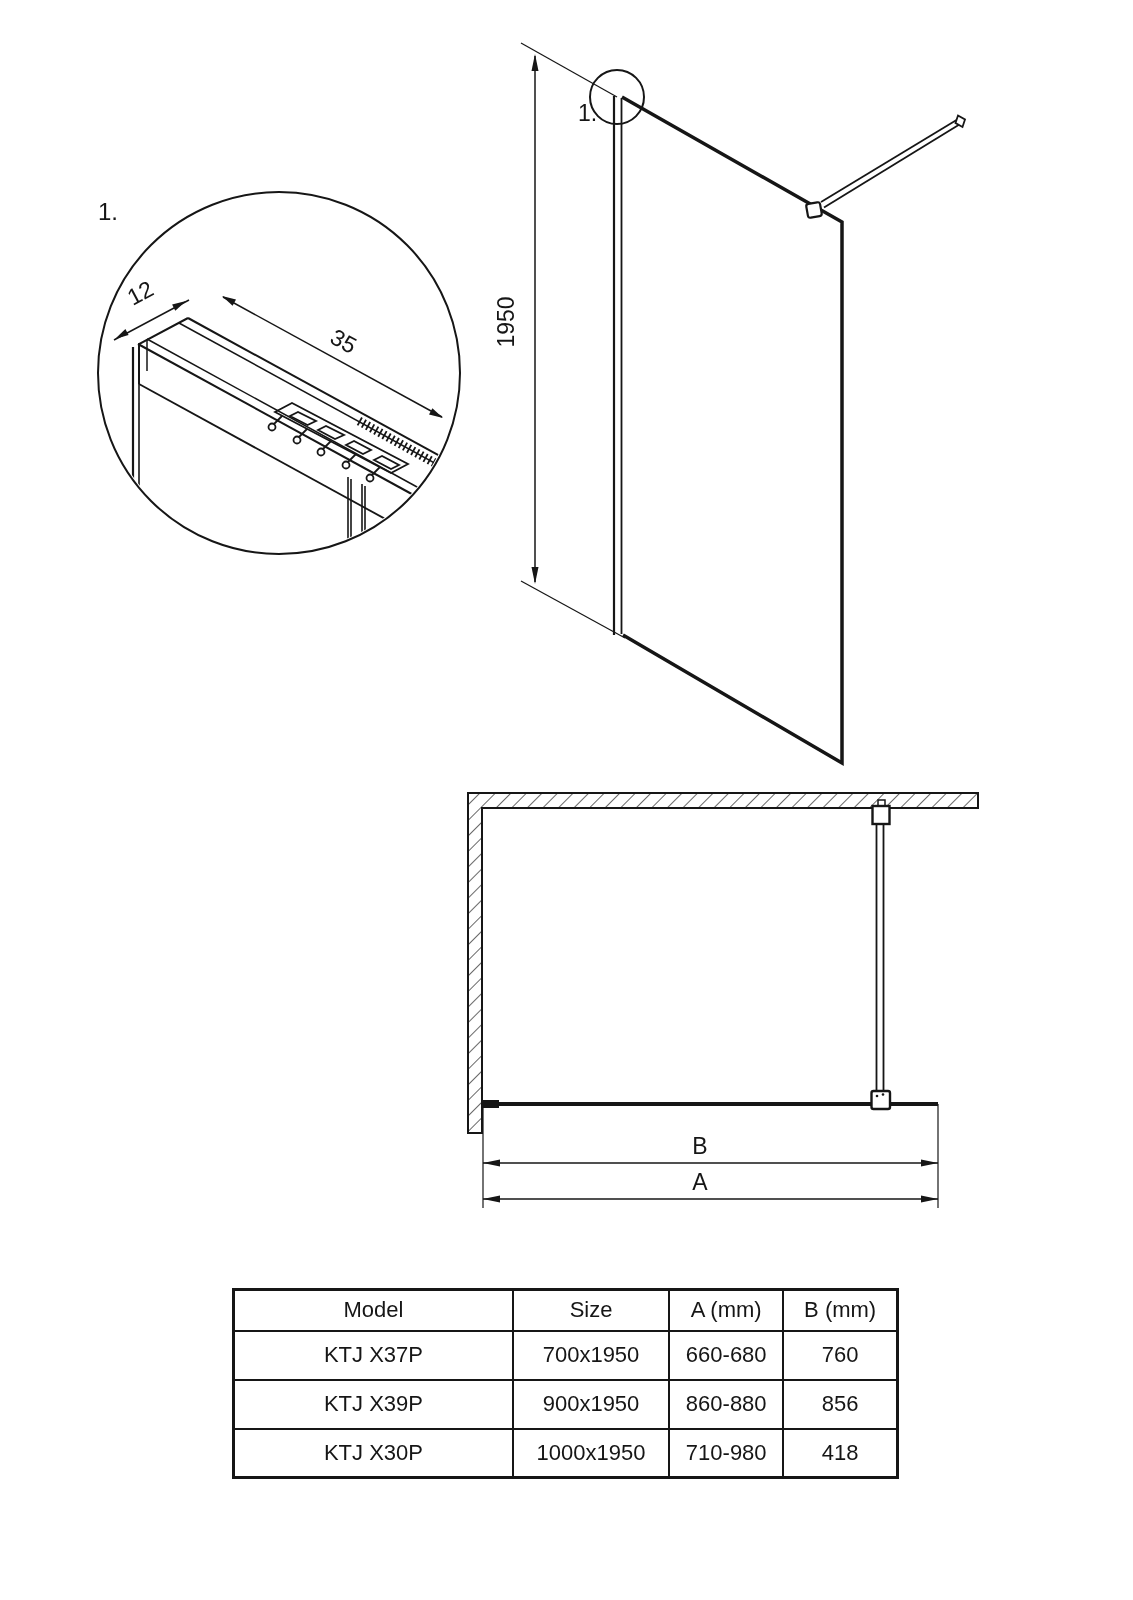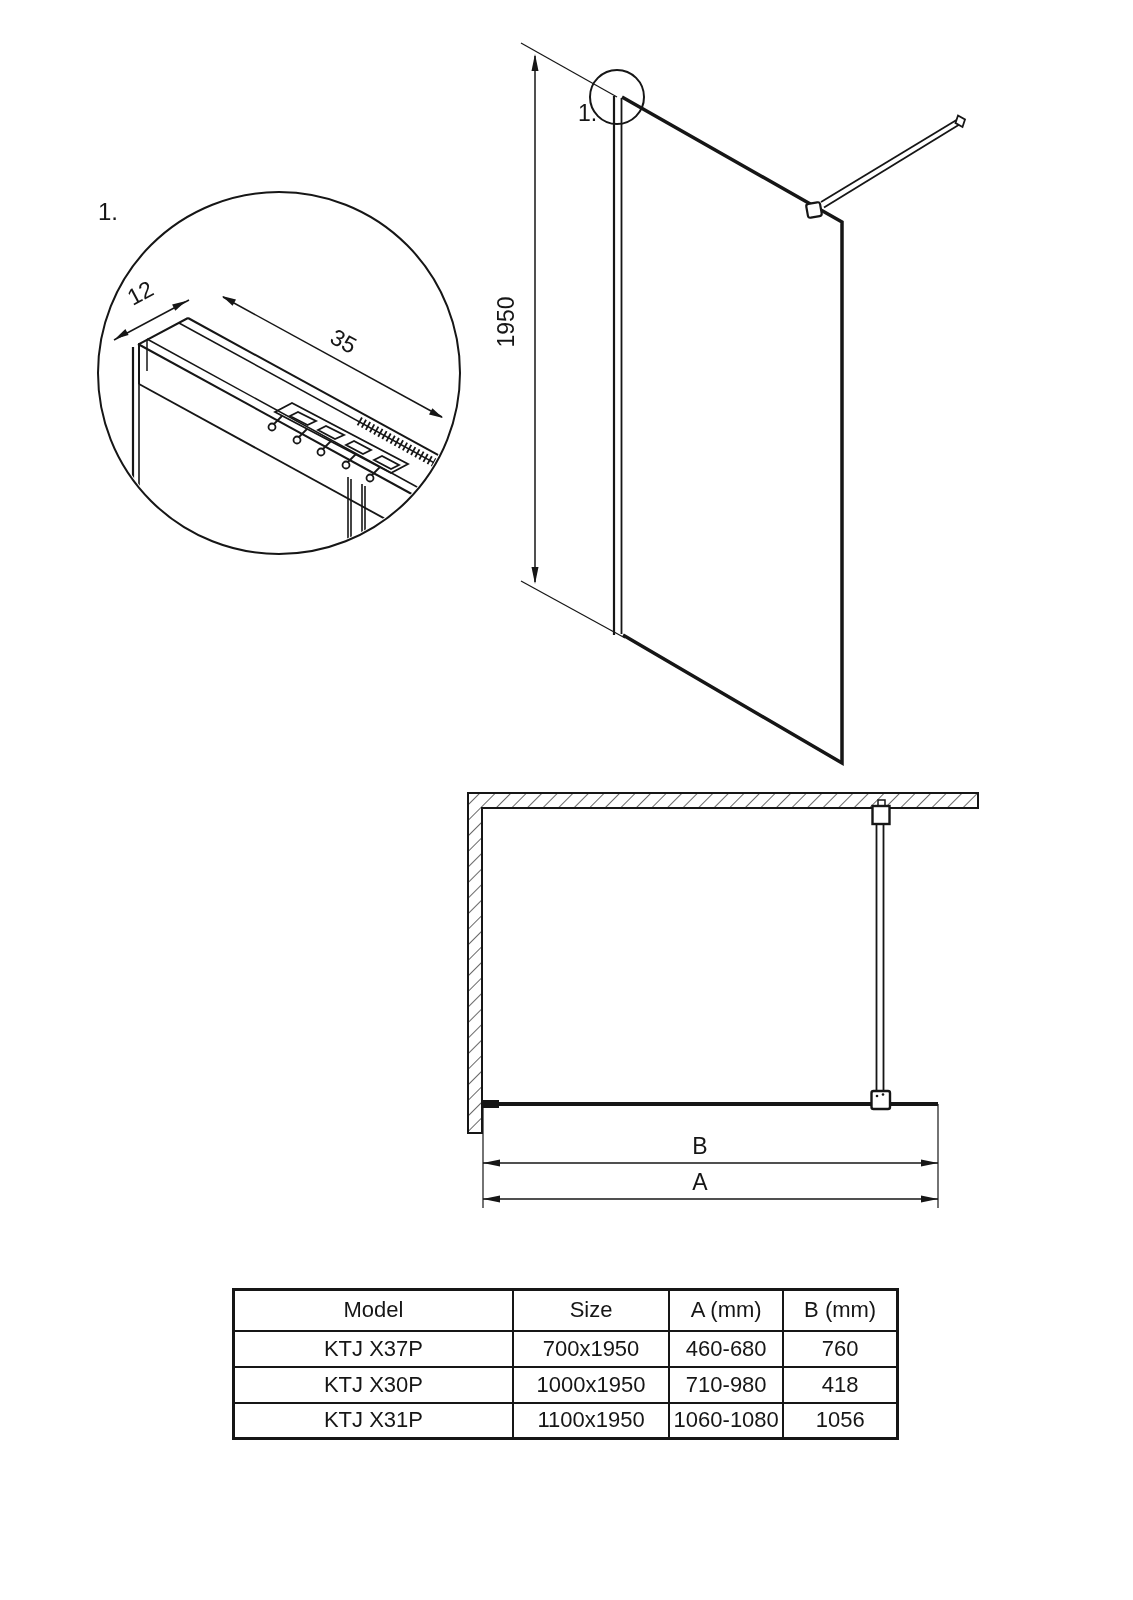--- a/index.html
+++ b/index.html
@@ -21,21 +21,21 @@
     border:3px solid #161616;
     font-size:22px;color:#161616;
   }
   .spec-table th,.spec-table td{
     border:2px solid #161616;
     text-align:center;vertical-align:middle;
     font-weight:400;padding:0;
     overflow:hidden;white-space:nowrap;
   }
   .spec-table thead tr{height:41px;}
-  .spec-table tbody tr{height:36px;}
+  .spec-table tbody tr{height:49px;}
 </style>
 </head>
 <body>
 
 <div class="page">
 
   <svg class="drawing" style="left:60px;top:172px;" width="420" height="420" viewBox="0 0 420 420">
     <defs>
       <clipPath id="detailClip">
           <circle cx="219" cy="201" r="179"></circle>
@@ -185,31 +185,31 @@
         <th>Model</th>
         <th>Size</th>
         <th>A (mm)</th>
         <th>B (mm)</th>
       </tr>
     </thead>
     <tbody>
       <tr>
         <td>KTJ X37P</td>
         <td>700x1950</td>
-        <td>460-680</td>
+        <td>660-680</td>
         <td>760</td>
+      </tr>
+      <tr>
+        <td>KTJ X39P</td>
+        <td>900x1950</td>
+        <td>860-880</td>
+        <td>856</td>
       </tr>
       <tr>
         <td>KTJ X30P</td>
         <td>1000x1950</td>
         <td>710-980</td>
         <td>418</td>
       </tr>
-      <tr>
-        <td>KTJ X31P</td>
-        <td>1100x1950</td>
-        <td>1060-1080</td>
-        <td>1056</td>
-      </tr>
     </tbody>
   </table>
 
 </div>
 
 </body></html>

